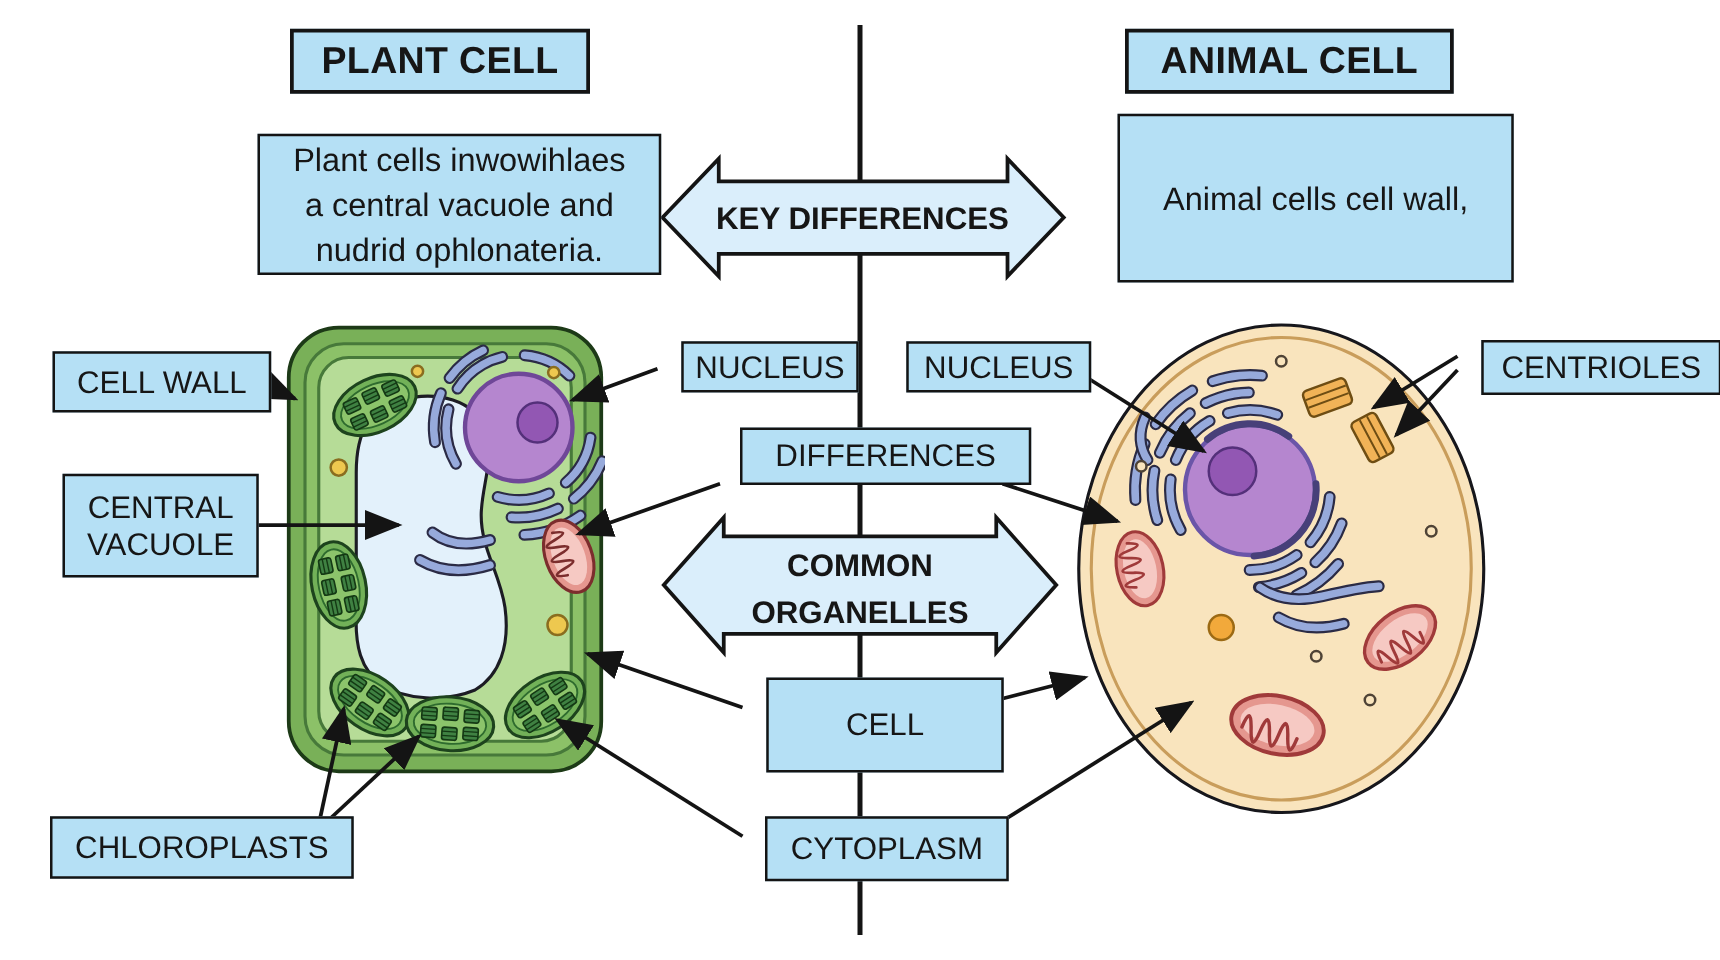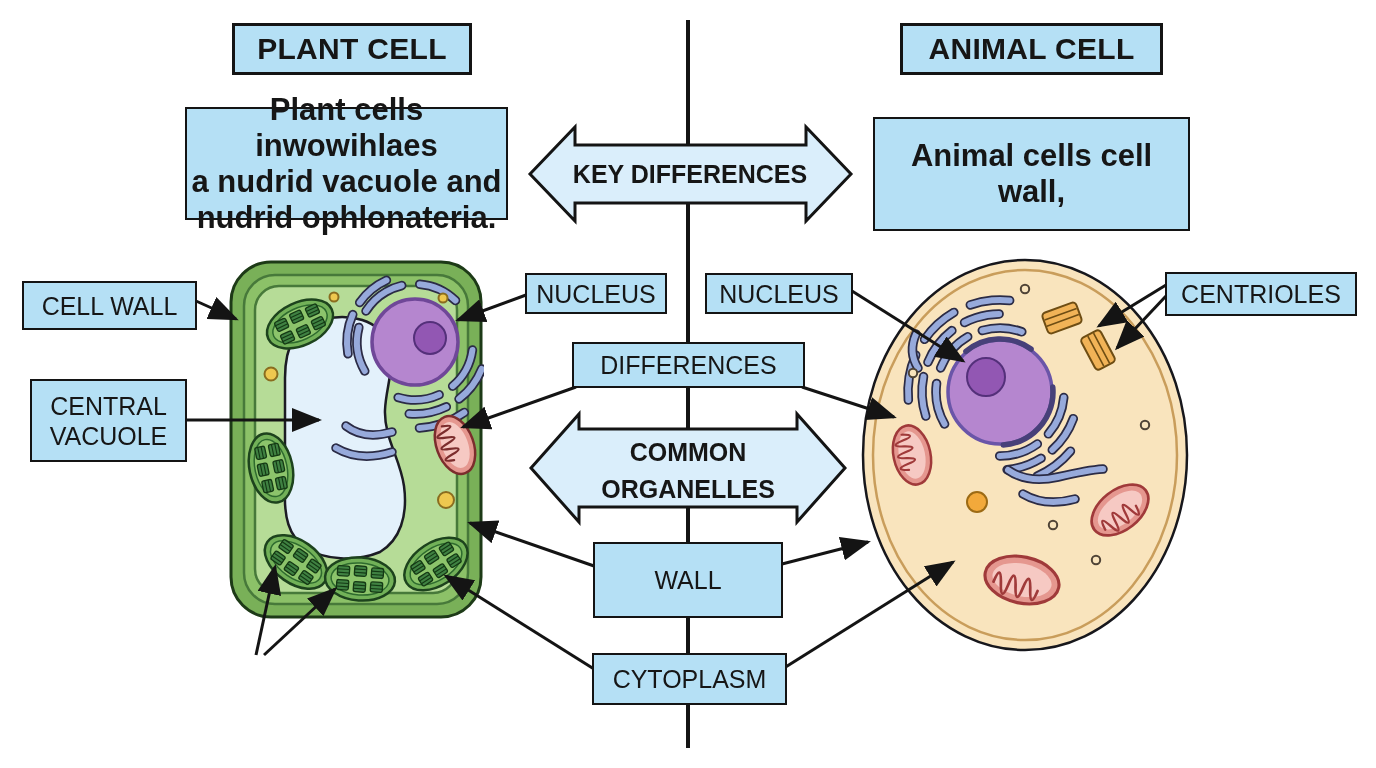--- a/index.html
+++ b/index.html
@@ -9,22 +9,22 @@
   }
   .ill{position:absolute;z-index:1;}
   .overlay{position:absolute;left:0;top:0;z-index:2;}
   .bx{
     position:absolute;z-index:3;box-sizing:border-box;
     background:#b5e0f5;border:2.5px solid #141414;
     display:flex;flex-direction:column;align-items:center;justify-content:center;
     text-align:center;line-height:1.2;
   }
   .title{font-size:30px;font-weight:700;letter-spacing:.3px;}
-  .desc{font-size:31px;line-height:36px;font-weight:700;}
-  .lbl{font-size:25px;font-weight:400;}
+  .desc{font-size:26px;line-height:36px;font-weight:400;margin-left:21px;}
+  .lbl{font-size:25px;font-weight:400;margin-left:20px;}
   .arrowtext{font-size:25px;font-weight:700;fill:#161616;
     font-family:"Liberation Sans",sans-serif;text-anchor:middle;}
   svg text{user-select:none;}
 </style>
 </head>
 <body>
 
 <div class="stage">
 
   <svg class="ill" style="left:228px;top:258px" width="256" height="364" viewBox="0 0 256 364">
@@ -209,43 +209,44 @@
       <line x1="1166" y1="296" x2="1117" y2="348" marker-end="url(#ah)"></line>
     </g>
   </svg>
 
   <div class="bx title" style="left:232px;top:23px;width:240px;height:52px;border-width:3px">PLANT CELL</div>
 
   <div class="bx title" style="left:900px;top:23px;width:263px;height:52px;border-width:3px">ANIMAL CELL</div>
 
   <div class="bx desc" style="left:185px;top:107px;width:323px;height:113px">
     <div>Plant cells inwowihlaes</div>
-    <div>a nudrid vacuole and</div>
+    <div>a central vacuole and</div>
     <div>nudrid ophlonateria.</div>
   </div>
 
-  <div class="bx desc" style="left:873px;top:117px;width:317px;height:114px">
+  <div class="bx desc" style="left:873px;top:91px;width:317px;height:135px">
     <div>Animal cells cell wall,</div>
   </div>
 
   <div class="bx lbl" style="left:22px;top:281px;width:175px;height:49px">CELL WALL</div>
 
   <div class="bx lbl" style="left:30px;top:379px;width:157px;height:83px">
     <div>CENTRAL</div>
     <div>VACUOLE</div>
   </div>
 
+  <div class="bx lbl" style="left:20px;top:653px;width:243px;height:50px">CHLOROPLASTS</div>
 
   <div class="bx lbl" style="left:525px;top:273px;width:142px;height:41px">NUCLEUS</div>
 
   <div class="bx lbl" style="left:705px;top:273px;width:148px;height:41px">NUCLEUS</div>
 
   <div class="bx lbl" style="left:572px;top:342px;width:233px;height:46px">DIFFERENCES</div>
 
   <div class="bx lbl" style="left:593px;top:542px;width:190px;height:76px">
-    <div>WALL</div>
+    <div>CELL</div>
   </div>
 
   <div class="bx lbl" style="left:592px;top:653px;width:195px;height:52px">CYTOPLASM</div>
 
   <div class="bx lbl" style="left:1165px;top:272px;width:192px;height:44px">CENTRIOLES</div>
 
 </div>
 
 </body></html>

